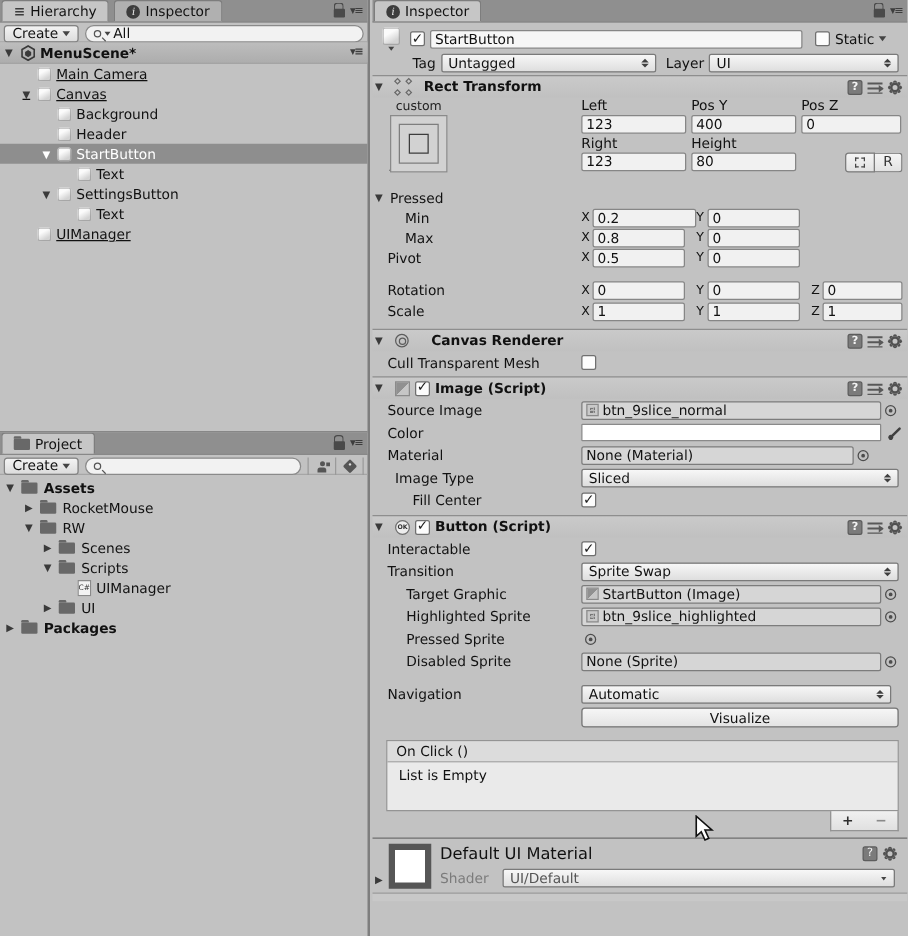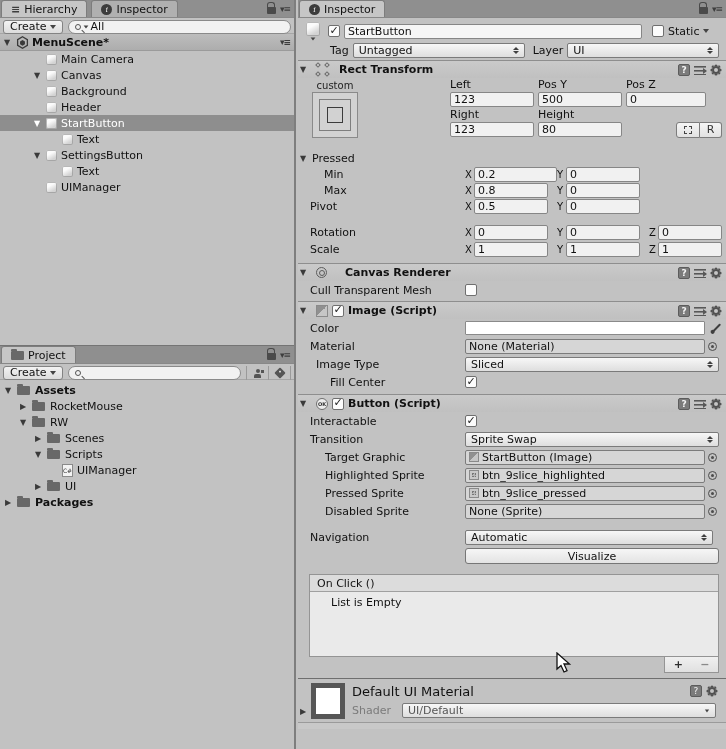--- a/index.html
+++ b/index.html
@@ -86,21 +86,21 @@
   .rticon span:nth-child(3){left:0;bottom:0} .rticon span:nth-child(4){right:0;bottom:0}
   .dropper { width:11px; height:2px; background:#3f3f3f; transform:rotate(-45deg); border-radius:1px; position:relative; }
   .dropper::after { content:""; position:absolute; left:-2px; top:-1px; width:4px; height:4px; background:#3f3f3f; border-radius:50%; }
   
   #leftcol { position:absolute; left:0; top:0; width:296px; height:749px; background:#c2c2c2; border-right:2px solid #7e7e7e; }
   .scene-head { height:17px; background:linear-gradient(#bdbdbd,#adadad); border-bottom:1px solid #9b9b9b;
                 display:flex; align-items:center; padding:0 4px; font-weight:bold; position:relative; }
   .hrow { height:16px; display:flex; align-items:center; }
   .hrow.sel { background:#8e8e8e; color:#fff; }
   .hrow.sel .arrow { color:#fff; }
-  .d1 { padding-left:34px; } .d2 { padding-left:34px; } .d3 { padding-left:50px; }
+  .d1 { padding-left:18px;text-decoration:underline; } .d2 { padding-left:34px; } .d3 { padding-left:50px; }
   .p0 { padding-left:5px; } .p1 { padding-left:20px; } .p2 { padding-left:35px; } .p3 { padding-left:62px; }
   .prow { height:16px; display:flex; align-items:center; }
   .bold { font-weight:bold; }
   .proj-iconbtns { display:flex; align-items:center; flex:none; border-left:1px solid #9a9a9a; }
   .pibtn { width:22px; height:14px; display:flex; align-items:center; justify-content:center; border-right:1px solid #9a9a9a; }
   .person { width:7px; height:4px; background:#555; border-radius:2px 2px 0 0; position:relative; margin-top:6px; }
   .person::before { content:""; position:absolute; top:-5px; left:1.5px; width:4px; height:4px; border-radius:50%; background:#555; }
   .person::after { content:""; position:absolute; right:-3px; top:-4px; width:3px; height:3px; background:#555; }
   .tagic { width:8px; height:8px; background:#555; border-radius:1px; transform:rotate(45deg); position:relative; }
   .tagic::after { content:""; position:absolute; left:2px; top:2px; width:2px; height:2px; border-radius:50%; background:#ddd; }
@@ -109,21 +109,21 @@
   .irow { display:flex; align-items:center; height:18px; padding-left:12px; padding-right:4px; }
   .ilabel { width:155px; flex:none; }
   .comp-head { height:18px; display:flex; align-items:center; gap:4px; padding-left:2px; border-top:1px solid #8e8e8e;
                background:linear-gradient(#cacaca,#c0c0c0); font-weight:bold; }
   .axis { display:flex; align-items:center; }
   .axlbl { width:9px; flex:none; font-size:10px; }
   .numf { height:15px; }
   .gofield { background:#f6f6f6; }
   .onclick-box { margin:0 7px 0 11px; border:1px solid #949494; }
   .onclick-head { height:17px; background:#dcdcdc; border-bottom:1px solid #a0a0a0; display:flex; align-items:center; padding:0 7px; }
-  .onclick-body { height:64px; background:#eaeaea; padding:4px 21px; }
+  .onclick-body { height:38px; background:#eaeaea; padding:4px 9px; }
   .pm-bar { width:55px; height:16px; margin-left:auto; margin-right:7px; background:linear-gradient(#f0f0f0,#e0e0e0);
             border:1px solid #949494; border-top:none; display:flex; }
   .pm-bar span { flex:1; display:flex; align-items:center; justify-content:center; color:#2e2e2e; font-weight:bold; }
   #cursor { position:absolute; left:556px; top:652px; z-index:50; }
 </style>
 </head>
 <body>
 
 <div id="leftcol">
 
@@ -346,32 +346,32 @@
           <span class="gear"></span>
         </span>
     </div>
     <div style="position:relative;height:72px">
       <div style="position:absolute;left:14px;top:2px;width:46px;text-align:center;font-size:10px;color:#222">custom</div>
       <div style="position:absolute;left:1px;top:36px;font-size:10px;color:#222;transform:rotate(-90deg);transform-origin:center">bottom</div>
       <div style="position:absolute;left:14px;top:14px;width:46px;height:46px;background:#d2d2d2;border:1px solid #8a8a8a">
         <div style="position:absolute;inset:6px;border:1px solid #7e7e7e"></div>
         <div style="position:absolute;inset:14px;border:1.4px solid #3c3c3c"></div>
       </div>
-      <div style="position:absolute;left:152px;top:0;right:4px">
+      <div style="position:absolute;left:167px;top:0;right:4px">
         <div style="display:flex;gap:4px;height:13px;align-items:center">
           <span style="width:84px">Left</span>
           <span style="width:84px">Pos Y</span>
           <span style="width:80px">Pos Z</span>
         </div>
         <div style="display:flex;gap:4px;height:17px;align-items:center">
           <span class="tf" style="width:84px">
               <span>123</span>
             </span>
           <span class="tf" style="width:84px">
-              <span>500</span>
+              <span>400</span>
             </span>
           <span class="tf" style="width:80px">
               <span>0</span>
             </span>
         </div>
         <div style="display:flex;gap:4px;height:13px;align-items:center">
           <span style="width:84px">Right</span>
           <span style="width:84px">Height</span>
         </div>
         <div style="display:flex;gap:4px;height:17px;align-items:center">
@@ -509,27 +509,35 @@
       <span class="img-ic" style="width:12px;height:12px"></span>
       <span class="cb on"></span>
       <span>Image (Script)</span>
       <span class="hdr-icons">
           <span class="helpicon"></span>
           <span class="preseticon"></span>
           <span class="gear"></span>
         </span>
     </div>
     <div class="irow">
+      <span class="ilabel">Source Image</span>
+      <span class="objf" style="width:240px">
+          <span class="sprite-ic"></span>
+          <span>btn_9slice_normal</span>
+        </span>
+      <span class="picker"></span>
+    </div>
+    <div class="irow">
       <span class="ilabel">Color</span>
       <span style="width:240px;height:14px;background:#fff;border:1px solid #8a8a8a;border-radius:1px"></span>
       <span class="dropper" style="margin-left:6px"></span>
     </div>
     <div class="irow">
       <span class="ilabel">Material</span>
-      <span class="objf" style="width:240px">
+      <span class="objf" style="width:218px">
           <span>None (Material)</span>
         </span>
       <span class="picker"></span>
     </div>
     <div class="irow" style="padding-left:18px">
       <span class="ilabel" style="width:149px">Image Type</span>
       <span class="dd" style="width:254px">
           <span>Sliced</span>
           <span class="ddar">
             <i class="u"></i>
@@ -581,24 +589,20 @@
     <div class="irow" style="padding-left:27px">
       <span class="ilabel" style="width:140px">Highlighted Sprite</span>
       <span class="objf" style="width:240px">
           <span class="sprite-ic"></span>
           <span>btn_9slice_highlighted</span>
         </span>
       <span class="picker"></span>
     </div>
     <div class="irow" style="padding-left:27px">
       <span class="ilabel" style="width:140px">Pressed Sprite</span>
-      <span class="objf" style="width:240px">
-          <span class="sprite-ic"></span>
-          <span>btn_9slice_pressed</span>
-        </span>
       <span class="picker"></span>
     </div>
     <div class="irow" style="padding-left:27px">
       <span class="ilabel" style="width:140px">Disabled Sprite</span>
       <span class="objf" style="width:240px">
           <span>None (Sprite)</span>
         </span>
       <span class="picker"></span>
     </div>
     <div style="height:8px"></div>

